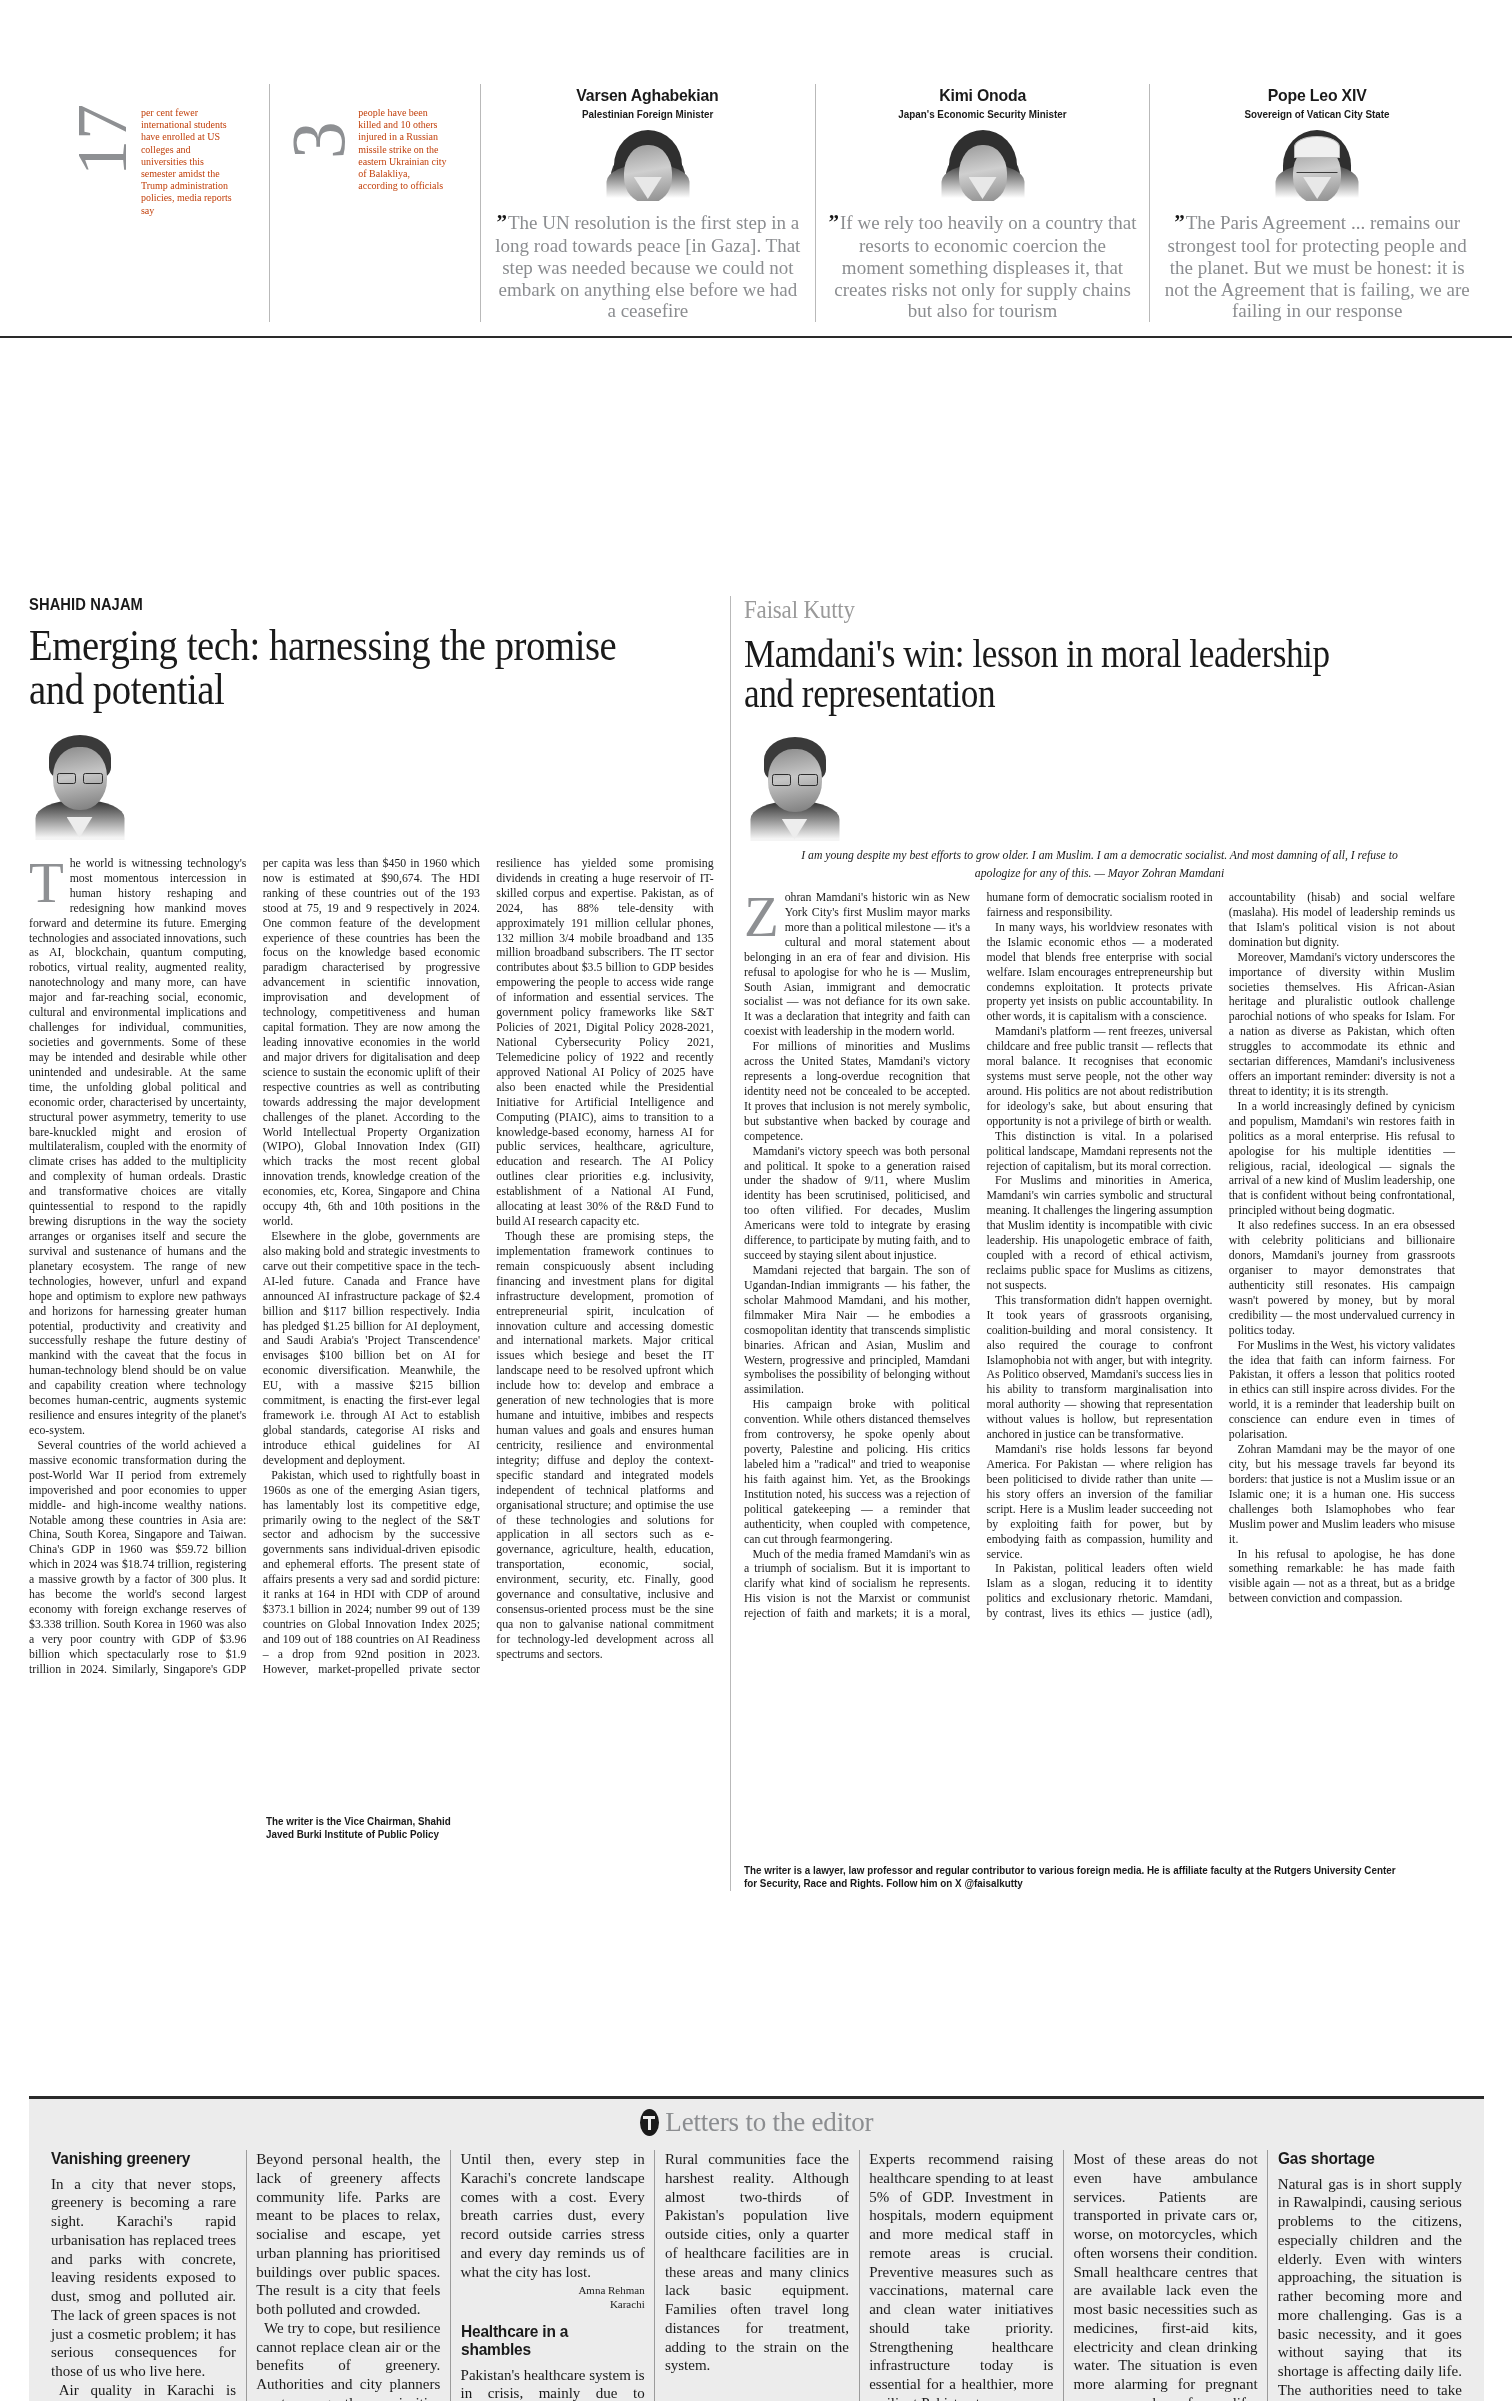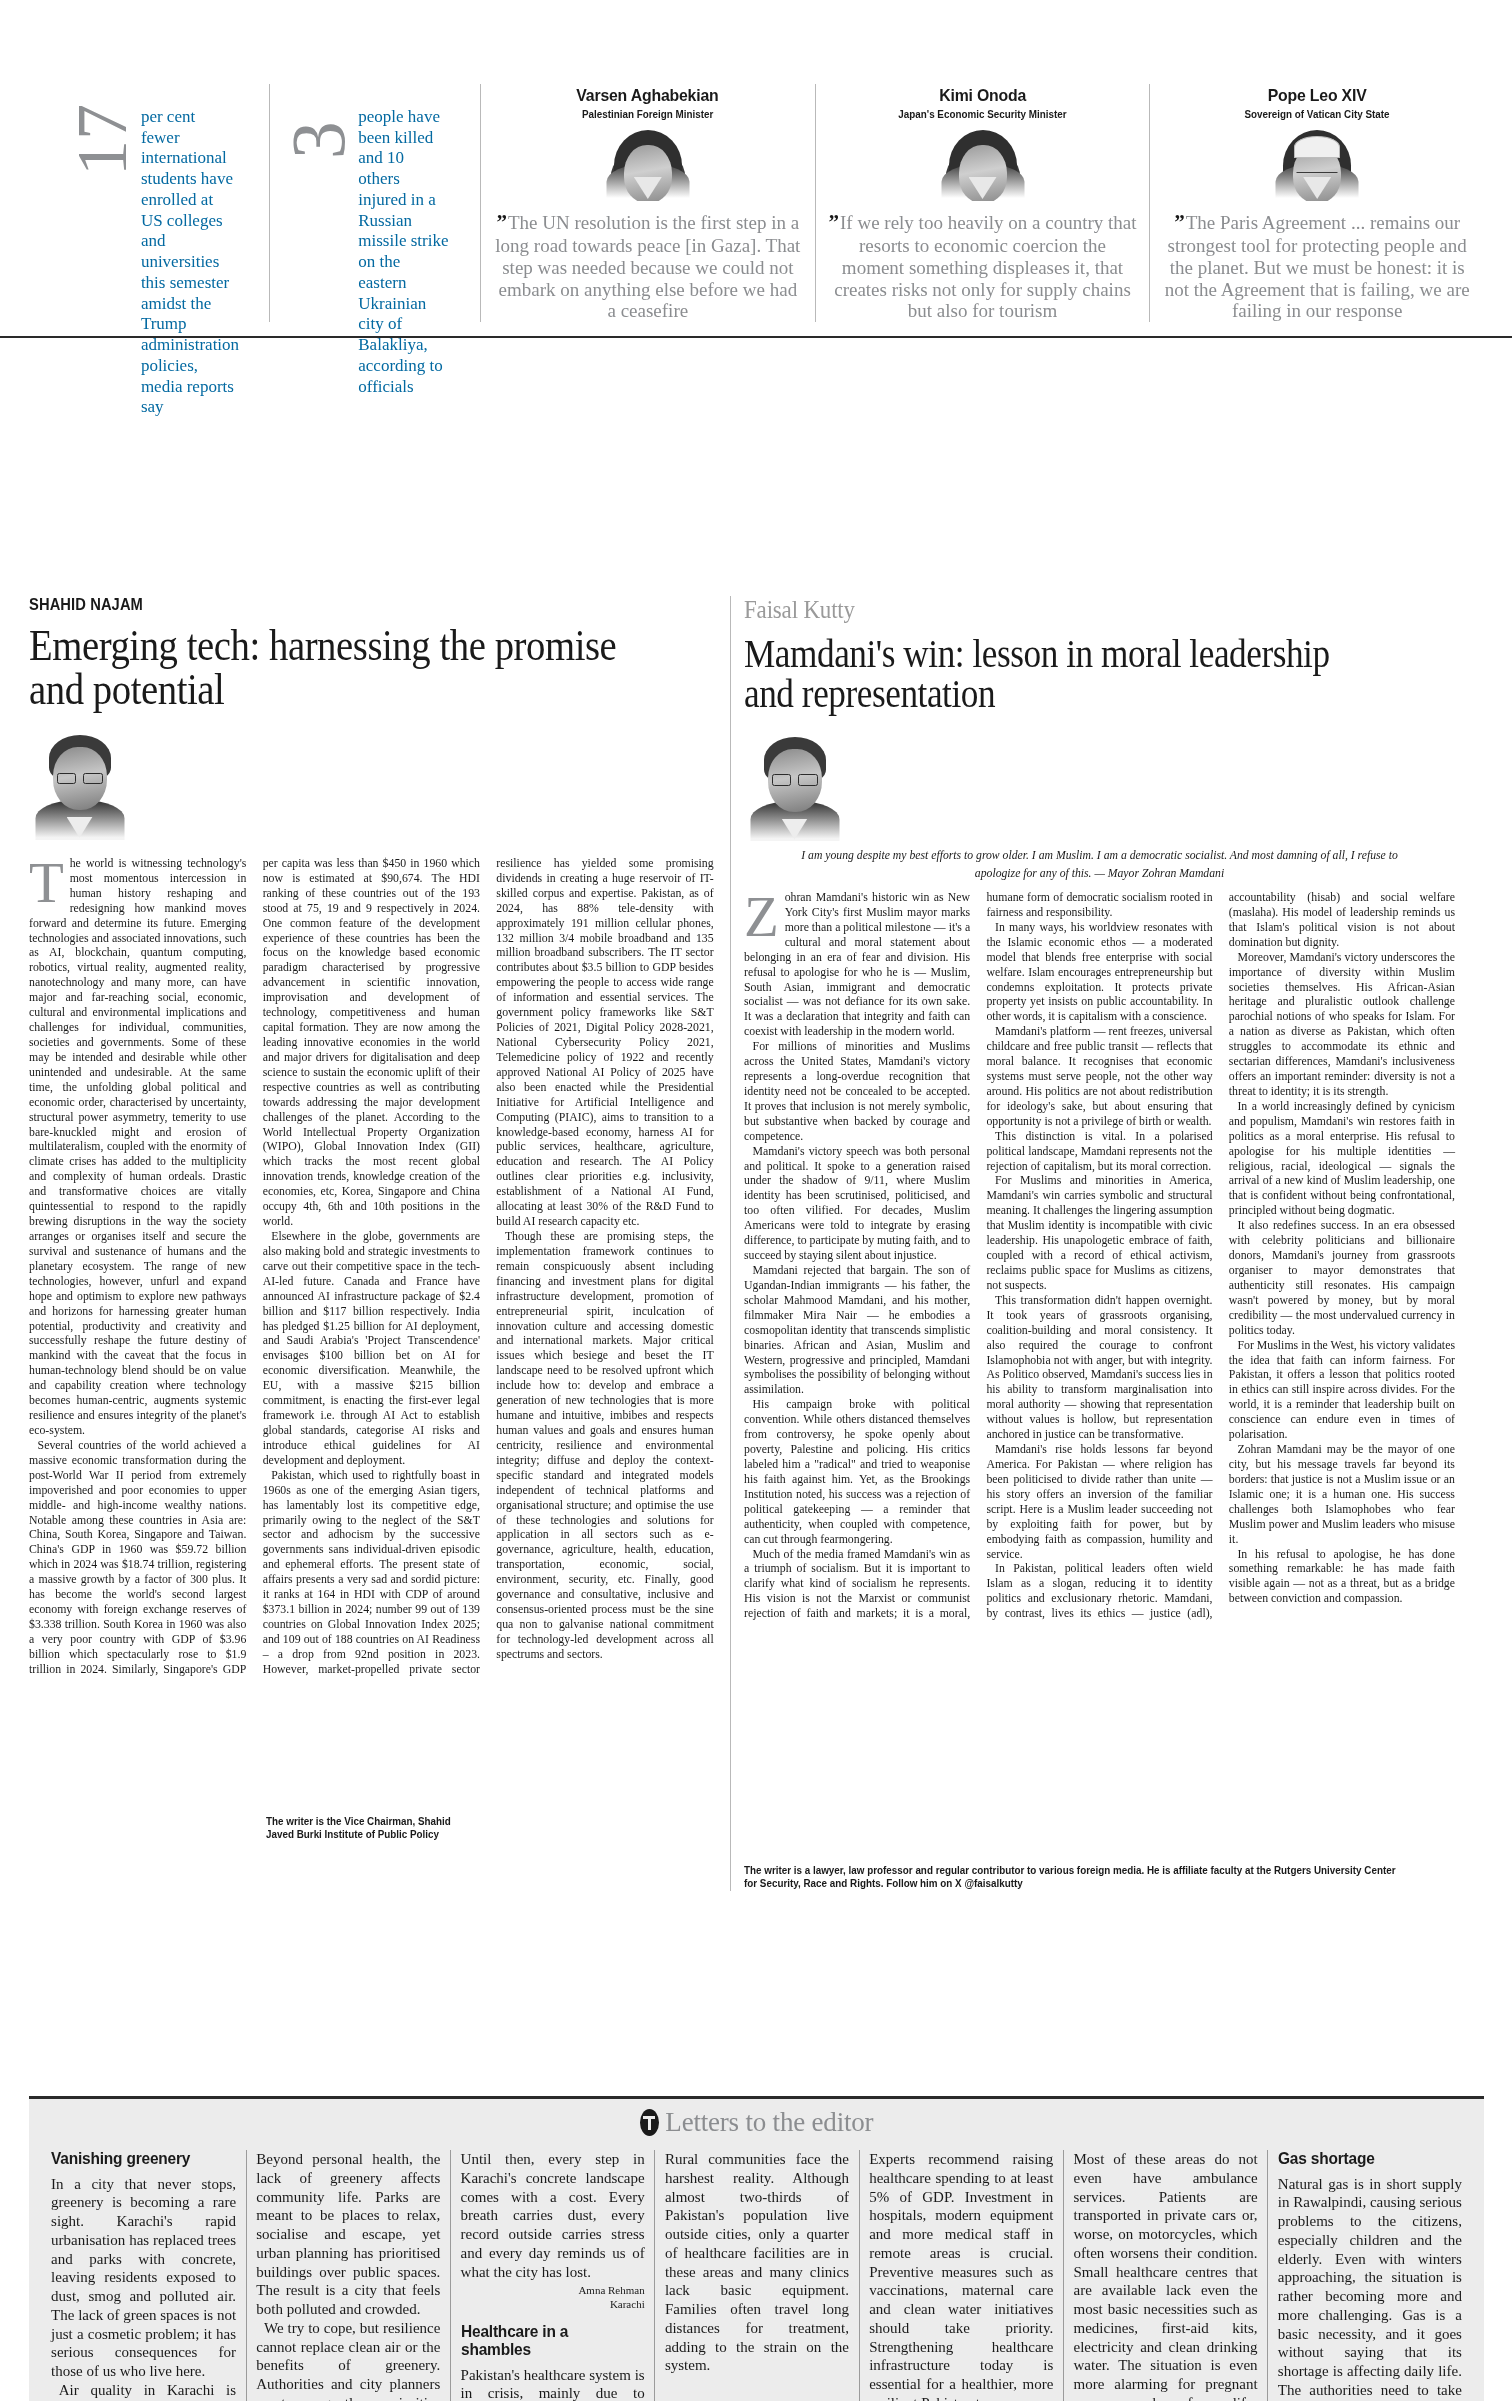--- a/index.html
+++ b/index.html
@@ -51,21 +51,21 @@
     line-height:0.82;
     transform:rotate(-90deg);
     transform-origin:center;
     width:72px; height:72px;
     display:flex; align-items:center; justify-content:center;
     margin-top:20px; margin-right:1.9px;
     flex:none;
   }
   .stat-num.n2 { transform:rotate(-90deg) scale(1.05); }
   .stat-text {
-    font-size:17px; line-height:1.22; padding-top:23px; color:#0369a1;
+    font-size:10px; line-height:1.22; padding-top:23px; color:#c2410c;
   }
   .stat-block.b1 .stat-text { width:96px; }
   .stat-block.b2 .stat-text { width:91px; }
 
   
   .quote-cards { display:flex; flex:1; }
   .qcard {
     flex:1; padding:0 12.5px; border-left:0.5px solid #b9b9b9;
     display:flex; flex-direction:column; align-items:center;
   }

